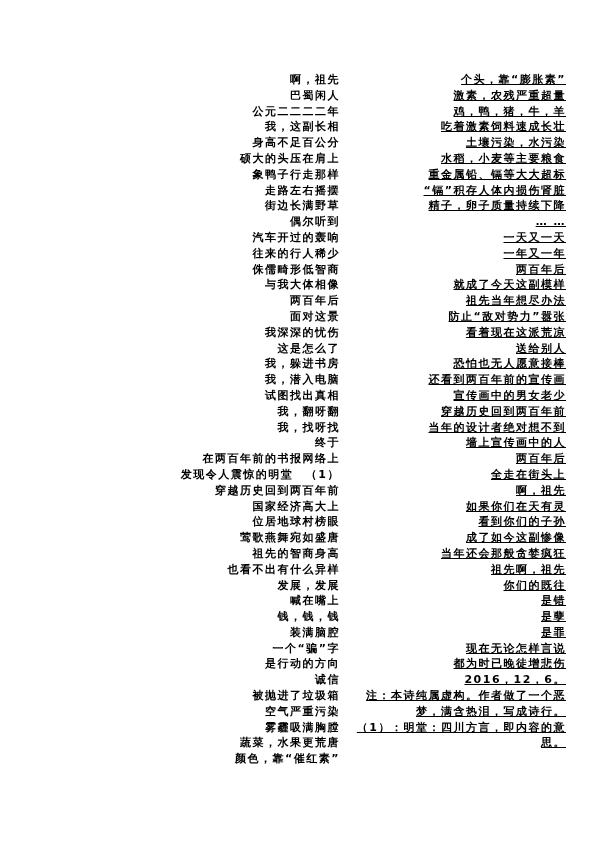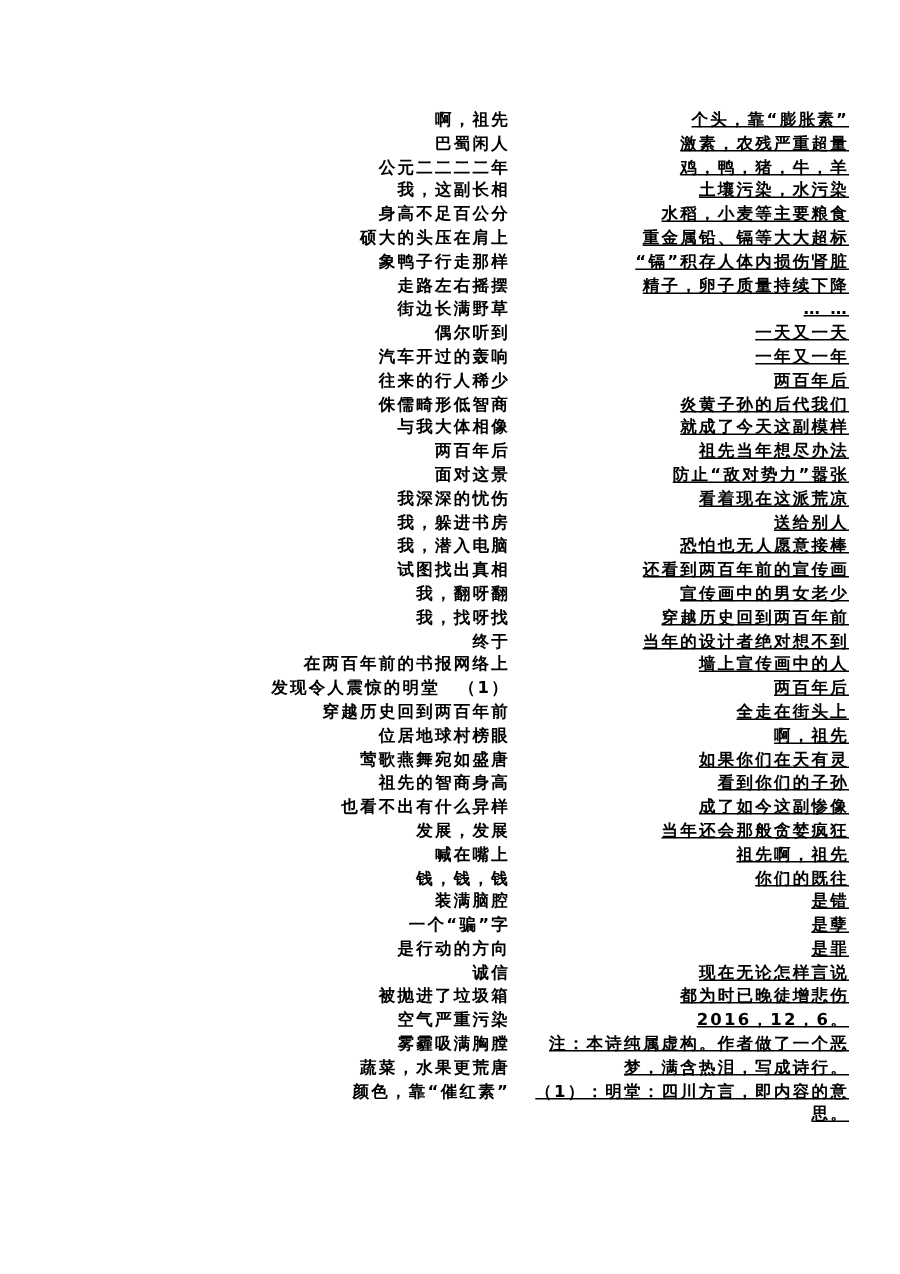--- a/index.html
+++ b/index.html
@@ -58,29 +58,31 @@
       <div class="line">走路左右摇摆</div>
       <div class="line">街边长满野草</div>
       <div class="line">偶尔听到</div>
       <div class="line">汽车开过的轰响</div>
       <div class="line">往来的行人稀少</div>
       <div class="line">侏儒畸形低智商</div>
       <div class="line">与我大体相像</div>
       <div class="line">两百年后</div>
       <div class="line">面对这景</div>
       <div class="line">我深深的忧伤</div>
+      <div class="line">这是怎么了</div>
       <div class="line">我，躲进书房</div>
       <div class="line">我，潜入电脑</div>
       <div class="line">试图找出真相</div>
       <div class="line">我，翻呀翻</div>
       <div class="line">我，找呀找</div>
       <div class="line">终于</div>
       <div class="line">在两百年前的书报网络上</div>
       <div class="line">发现令人震惊的明堂　（1）</div>
       <div class="line">穿越历史回到两百年前</div>
+      <div class="line">国家经济高大上</div>
       <div class="line">位居地球村榜眼</div>
       <div class="line">莺歌燕舞宛如盛唐</div>
       <div class="line">祖先的智商身高</div>
       <div class="line">也看不出有什么异样</div>
       <div class="line">发展，发展</div>
       <div class="line">喊在嘴上</div>
       <div class="line">钱，钱，钱</div>
       <div class="line">装满脑腔</div>
       <div class="line">一个“骗”字</div>
       <div class="line">是行动的方向</div>
@@ -90,30 +92,30 @@
       <div class="line">雾霾吸满胸膛</div>
       <div class="line">蔬菜，水果更荒唐</div>
       <div class="line">颜色，靠“催红素”</div>
     </div>
 
   <div class="col col-right">
     <div>
         <div class="line">个头，靠“膨胀素”</div>
         <div class="line">激素，农残严重超量</div>
         <div class="line">鸡，鸭，猪，牛，羊</div>
+        <div class="line">吃着激素饲料速成长壮</div>
         <div class="line">土壤污染，水污染</div>
         <div class="line">水稻，小麦等主要粮食</div>
         <div class="line">重金属铅、镉等大大超标</div>
         <div class="line">“镉”积存人体内损伤肾脏</div>
         <div class="line">精子，卵子质量持续下降</div>
         <div class="line">… …</div>
         <div class="line">一天又一天</div>
         <div class="line">一年又一年</div>
         <div class="line">两百年后</div>
-        <div class="line">炎黄子孙的后代我们</div>
         <div class="line">就成了今天这副模样</div>
         <div class="line">祖先当年想尽办法</div>
         <div class="line">防止“敌对势力”嚣张</div>
         <div class="line">看着现在这派荒凉</div>
         <div class="line">送给别人</div>
         <div class="line">恐怕也无人愿意接棒</div>
         <div class="line">还看到两百年前的宣传画</div>
         <div class="line">宣传画中的男女老少</div>
         <div class="line">穿越历史回到两百年前</div>
         <div class="line">当年的设计者绝对想不到</div>

